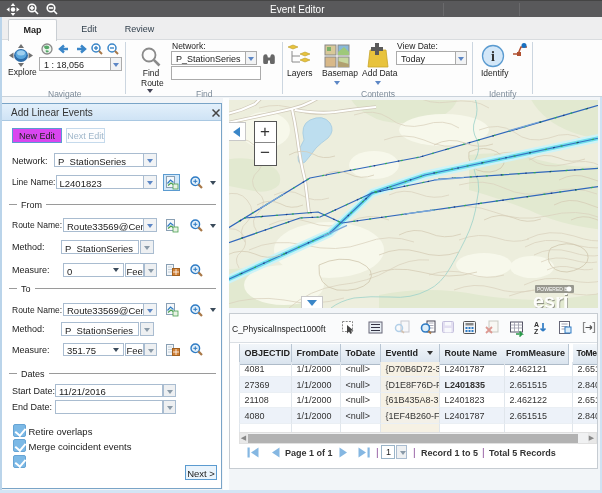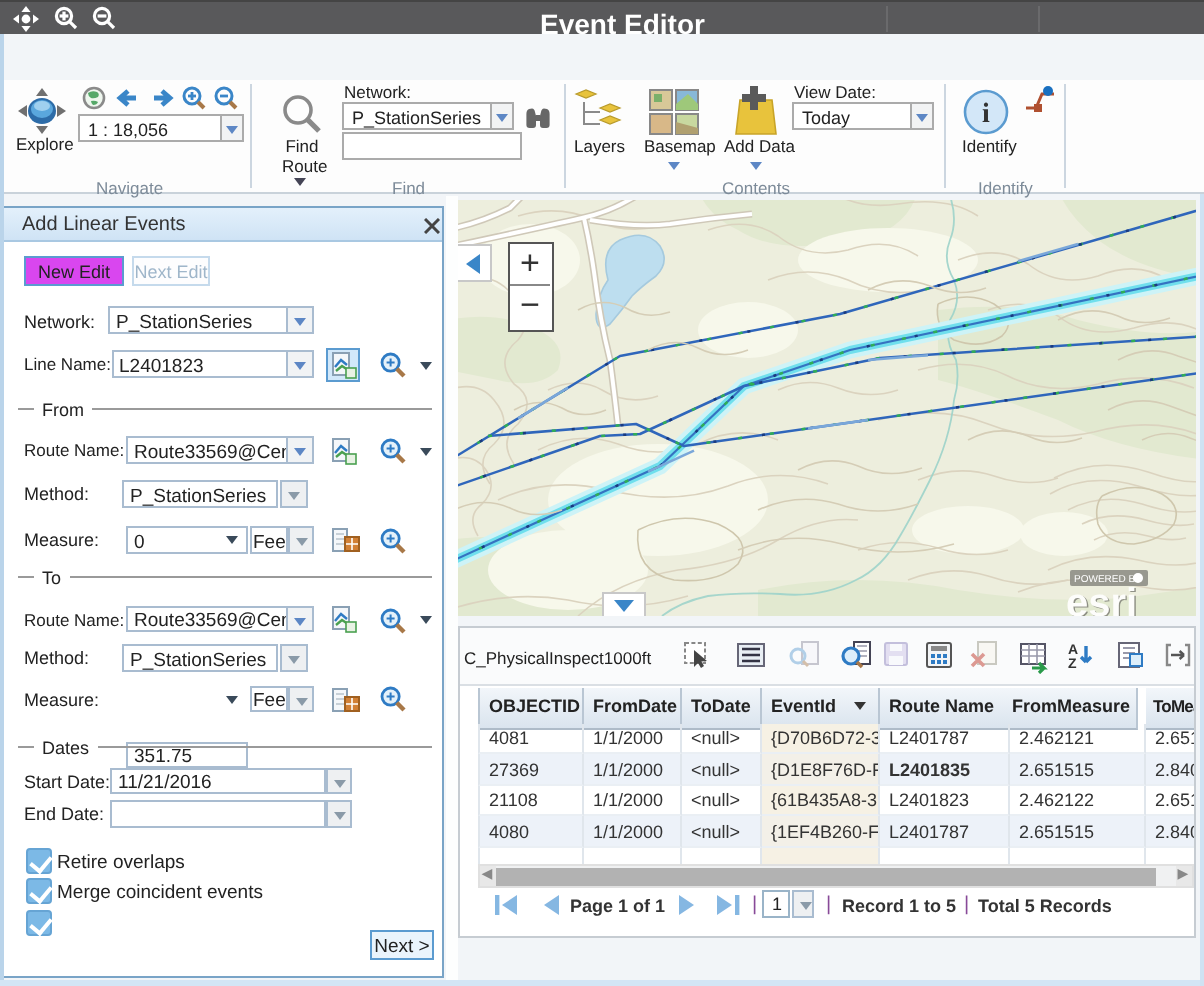--- a/index.html
+++ b/index.html
@@ -3,21 +3,21 @@
 <meta charset="utf-8">
 <style>
 * { margin:0; padding:0; box-sizing:border-box; }
 html,body { width:602px; height:493px; overflow:hidden; }
 body { font-family:"Liberation Sans", sans-serif; background:#fff; }
 #app { position:absolute; left:0; top:0; width:602px; height:493px; background:#f2f5f8; }
 .abs { position:absolute; }
 
 
 #titlebar { position:absolute; left:0; top:0; width:602px; height:17px; background:#59595b; border-top:1px solid #444; }
-#title { position:absolute; left:270px; top:3px; color:#fff; font-size:14px; font-weight:bold; }
+#title { position:absolute; left:270px; top:3px; color:#fff; font-size:10px; font-weight:normal; }
 .tsep { position:absolute; top:2px; width:1px; height:13px; background:#6a6a6c; }
 
 
 #tabrow { position:absolute; left:0; top:17px; width:602px; height:23px; background:#eeeeef; border-bottom:1px solid #d9dcdf; }
 .tab { position:absolute; top:2px; height:21px; font-size:9px; color:#33414e; text-align:center; line-height:21px; }
 #tab-map { left:8px; width:49px; height:22px; background:#fdfdfd; border:1px solid #c9ced3; border-bottom:none; border-radius:2px 2px 0 0; font-weight:bold; color:#222; z-index:3; }
 
 
 #ribbon { position:absolute; left:0; top:40px; width:602px; height:57px; background:#fdfdfd; border-bottom:1px solid #c9d2da; }
 .gsep { position:absolute; top:2px; width:1px; height:52px; background:#ccd6e0; }
@@ -80,20 +80,25 @@
         <circle cx="45" cy="5" r="3.8"></circle>
           <line x1="47.8" y1="7.8" x2="51" y2="11"></line>
         <line x1="42.8" y1="5" x2="47.2" y2="5"></line>
       </g>
     </svg>
     <div id="title">Event Editor</div>
     <div class="tsep" style="left:443px"></div>
     <div class="tsep" style="left:519px"></div>
   </div>
 
+  <div id="tabrow">
+    <div class="tab" id="tab-map">Map</div>
+    <div class="tab" style="left:70px;width:38px;">Edit</div>
+    <div class="tab" style="left:112px;width:55px;">Review</div>
+  </div>
 
   <div id="ribbon">
 
     <svg class="abs" style="left:6px;top:4px" width="30" height="23" viewBox="0 0 30 23">
       <path d="M15 0 L18 4 L12 4 Z" fill="#707070"></path>
       <path d="M15 23 L18 19 L12 19 Z" fill="#707070"></path>
       <path d="M3 11.5 L7.5 8.5 L7.5 14.5 Z" fill="#707070"></path>
       <path d="M27 11.5 L22.5 8.5 L22.5 14.5 Z" fill="#707070"></path>
       <ellipse cx="15" cy="11.5" rx="7" ry="6.5" fill="#2d6ca8"></ellipse>
       <ellipse cx="15" cy="10.5" rx="5.5" ry="4.5" fill="#5aa7dd"></ellipse>
@@ -277,21 +282,21 @@
         <path d="M3.3 5.3 H7.3 M5.3 3.3 V7.3" stroke="#2e7bc4" stroke-width="1"></path>
         <path d="M8.4 8.4 L12 12" stroke="#a87848" stroke-width="2.2"></path>
       </svg>
     <div class="bcaret" style="left:207.5px;top:204px;"></div>
 
     <div class="plabel" style="left:10px;top:220px;">Method:</div>
     <div class="pinput" style="left:59px;top:218px;width:78.3px;">P_StationSeries</div>
     <div class="pdd gray" style="left:138.2px;top:218px;"></div>
 
     <div class="plabel" style="left:10px;top:240.5px;">Measure:</div>
-    <div class="pinput" style="left:61px;top:238.5px;width:61px;margin-top:28px;">351.75</div>
+    <div class="pinput" style="left:61px;top:238.5px;width:61px;">351.75</div>
     <div class="bcaret" style="left:111px;top:243.5px;"></div>
     <div class="pinput" style="left:122.5px;top:238.5px;width:19.5px;padding-left:1px;">Feet</div>
     <div class="pdd gray" style="left:142px;top:238.5px;width:12.5px;"></div>
     <svg class="abs" style="left:163px;top:237.5px" width="16" height="15" viewBox="0 0 16 15">
         <rect x="1.5" y="2.5" width="7" height="11" fill="#f4f7fa" stroke="#8aa0b4"></rect>
         <path d="M3 5 H7 M3 7.5 H7 M3 10 H7" stroke="#b8c4cc" stroke-width="0.8"></path>
         <rect x="7.5" y="6.5" width="7" height="7" fill="#d28035" stroke="#a06020"></rect>
         <path d="M8 10 H14 M11 7 V13" stroke="#fff" stroke-width="0.8"></path>
       </svg>
     <svg class="abs" style="left:188px;top:239px" width="15" height="14" viewBox="0 0 15 14">

